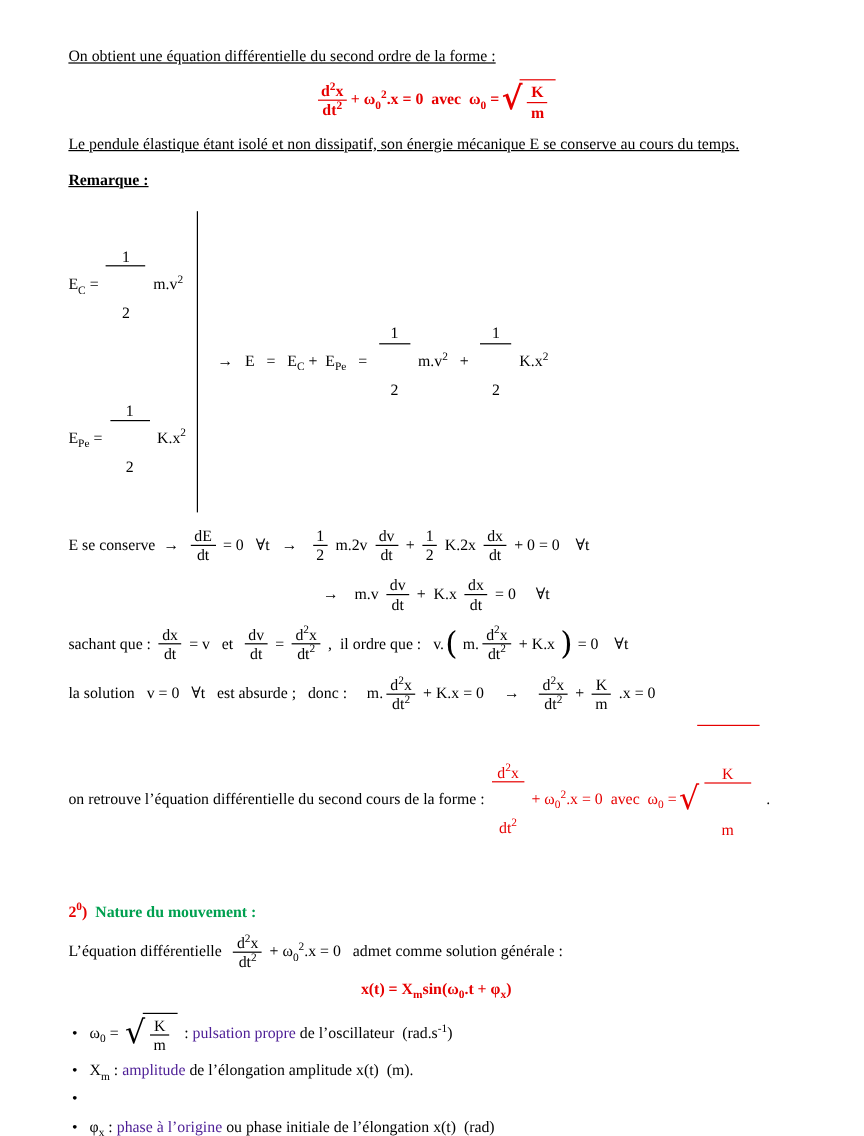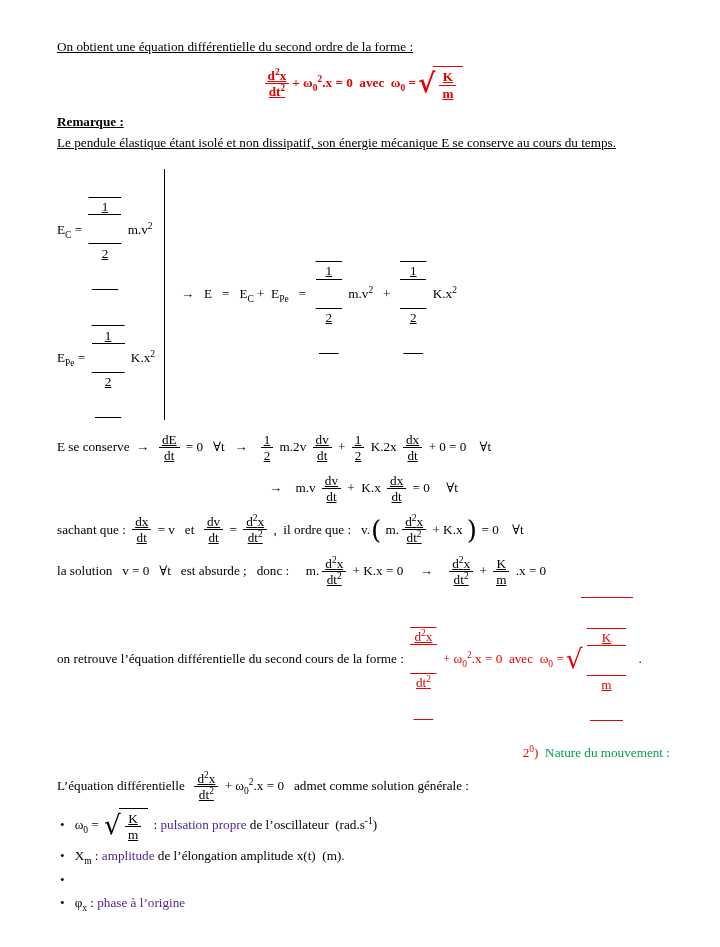--- a/index.html
+++ b/index.html
@@ -18,36 +18,36 @@
   .green { color: #00a050; }
   .blue { color: #4c1d95; }
 
   .txt { margin: 0 0 3px 0; text-decoration: underline; }
   .m { white-space: pre-wrap; }
   sub, sup { font-size: 0.72em; line-height: 0; }
 
   .fline { display: flex; align-items: center; flex-wrap: wrap; margin: 10px 0; }
   .fline.center { justify-content: center; }
 
-  .frac { display: inline-block; vertical-align: middle; text-align: center; line-height: 1.15; margin: 0 3px; text-decoration: underline; }
+  .frac { display: inline-block; vertical-align: middle; text-align: center; line-height: 1.15; margin: 0 3px; }
   .frac .num { display: block; border-bottom: 1px solid currentColor; padding: 0 3px; }
   .frac .den { display: block; padding: 0 3px; }
 
   .sqrt { display: inline-flex; align-items: center; vertical-align: middle; margin: 0 2px; }
   .rsign { font-size: 2.0em; line-height: 1; margin-right: -2px; font-family: "DejaVu Serif", serif; }
   .rbody { border-top: 1.4px solid currentColor; padding: 2px 4px 0 3px; display: inline-flex; align-items: center; }
 
   .bigp { font-size: 2em; line-height: 1; font-weight: 400; margin: 0 1px; font-family: "DejaVu Serif", serif; }
 
   .vbar { border-right: 1px solid #000; padding-right: 9px; }
   .energy { display: flex; align-items: center; gap: 16px; margin: 16px 0 12px 0; }
   .ecol { display: flex; flex-direction: column; gap: 6px; }
   .eline { display: flex; align-items: center; white-space: pre-wrap; }
 
-  .heading { margin: 22px 0 8px 0; font-weight: normal; text-align: right; }
+  .heading { margin: 22px 0 8px 0; font-weight: bold; }
 
   .bl { display: flex; align-items: center; margin: 5px 0; padding-left: 3px; }
   .bl .dot { margin-right: 10px; }
   .bl .content { display: inline-flex; align-items: center; flex-wrap: wrap; justify-content: center; }
 </style>
 </head>
 <body>
 
 <div class="page">
 
@@ -63,22 +63,22 @@
       <span class="rsign">√</span>
       <span class="rbody">
         <span class="frac">
           <span class="num m">K</span>
           <span class="den m">m</span>
         </span>
       </span>
     </span>
   </div>
 
+  <p class="txt">Le pendule élastique étant isolé et non dissipatif, son énergie mécanique E se conserve au cours du temps.</p>
   <p class="txt bold" style="margin-top:12px">Remarque :</p>
-  <p class="txt">Le pendule élastique étant isolé et non dissipatif, son énergie mécanique E se conserve au cours du temps.</p>
 
   <div class="energy">
     <div class="ecol vbar">
       <span class="eline">
         <span class="m">E<sub>C</sub> = </span>
         <span class="frac">
           <span class="num m">1</span>
           <span class="den m">2</span>
         </span>
         <span class="m"> m.v<sup>2</sup></span>
@@ -226,20 +226,23 @@
 
   <div class="fline" style="margin:6px 0">
     <span class="m">L’équation différentielle  </span>
     <span class="frac">
       <span class="num m">d<sup>2</sup>x</span>
       <span class="den m">dt<sup>2</sup></span>
     </span>
     <span class="m"> + ω<sub>0</sub><sup>2</sup>.x = 0   admet comme solution générale :</span>
   </div>
 
+  <div class="fline center red bold" style="margin:6px 0 10px 0">
+    <span class="m">x(t) = X<sub>m</sub>sin(ω<sub>0</sub>.t + φ<sub>x</sub>)</span>
+  </div>
 
   <div class="bl">
     <span class="dot">•</span>
     <span class="content">
       <span class="m">ω<sub>0</sub> = </span>
       <span class="sqrt">
         <span class="rsign">√</span>
         <span class="rbody">
           <span class="frac">
             <span class="num m">K</span>
@@ -264,16 +267,17 @@
 
   <div class="bl">
     <span class="dot">•</span>
   </div>
 
   <div class="bl">
     <span class="dot">•</span>
     <span class="content">
       <span class="m">φ<sub>x</sub> : </span>
       <span class="blue m">phase à l’origine</span>
+      <span class="m"> ou phase initiale de l’élongation x(t)  (rad)</span>
     </span>
   </div>
 
 </div>
 
 </body></html>

